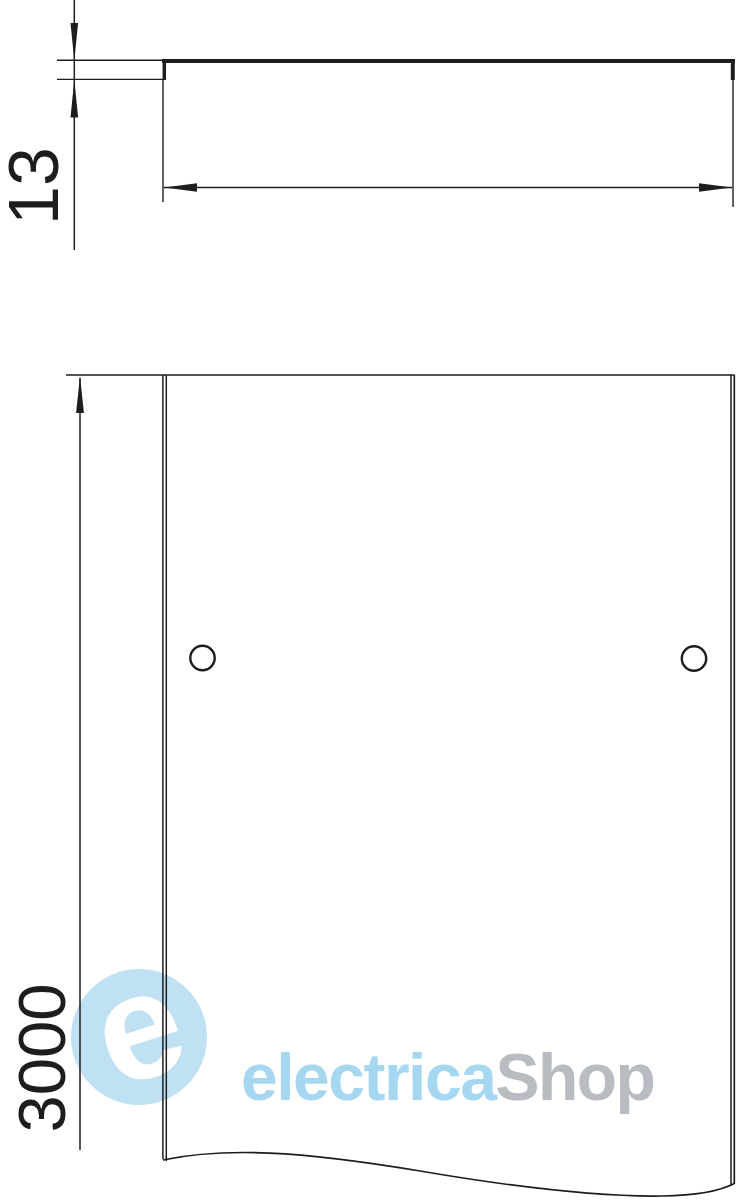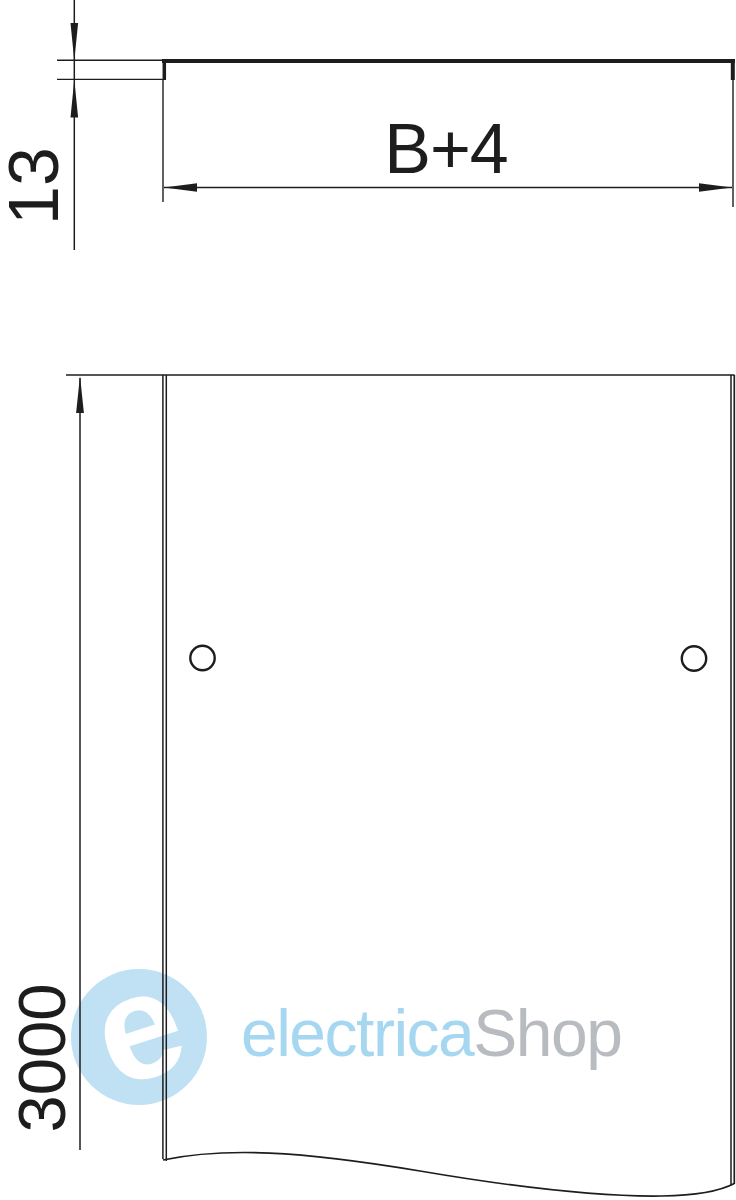--- a/index.html
+++ b/index.html
@@ -24,22 +24,22 @@
     position:absolute;left:71px;top:969px;width:136px;height:136px;
     border-radius:50%;background:var(--watermark-circle-blue);
   }
   .wm-letter{
     position:absolute;left:50%;top:50%;
     transform:translate(-51%,-57%) rotate(-18deg);
     font-weight:700;font-size:150px;line-height:1;
     color:var(--watermark-letter-white);
   }
   .wm-text{
-    position:absolute;left:241px;top:1000px;
-    font-weight:400;font-size:66px;line-height:1;letter-spacing:-1.5px;
+    position:absolute;left:241px;top:1044px;
+    font-weight:700;font-size:66px;line-height:1;letter-spacing:-1.5px;
     white-space:nowrap;
   }
   .wm-text .brand-blue{color:var(--watermark-blue);}
   .wm-text .brand-gray{color:var(--watermark-gray);}
 
   
   .drawing{position:absolute;left:0;top:0;z-index:1;}
   .ln{stroke:var(--line);fill:none;stroke-linecap:butt;}
   .ar{fill:var(--line);stroke:none;}
   .hole{stroke:var(--line);fill:none;}
@@ -103,17 +103,16 @@
 
       <circle class="hole" cx="202.5" cy="658" r="12.2" stroke-width="2.4"></circle>
       <circle class="hole" cx="694" cy="658.5" r="12.2" stroke-width="2.4"></circle>
 
       <path class="ln" stroke-width="1.7" d="M162.9,1160 C225,1147 300,1151 420,1171 C520,1188 600,1197 662,1196 C700,1195.4 722,1190 734.3,1183.5"></path>
     </g>
   </svg>
 
   <div class="labels">
     <div class="dim-label rot" id="label-height">13</div>
-    <div class="dim-label flat" id="label-width">B+4</div>
     <div class="dim-label rot" id="label-length">3000</div>
   </div>
 
 </div>
 
 </body></html>

